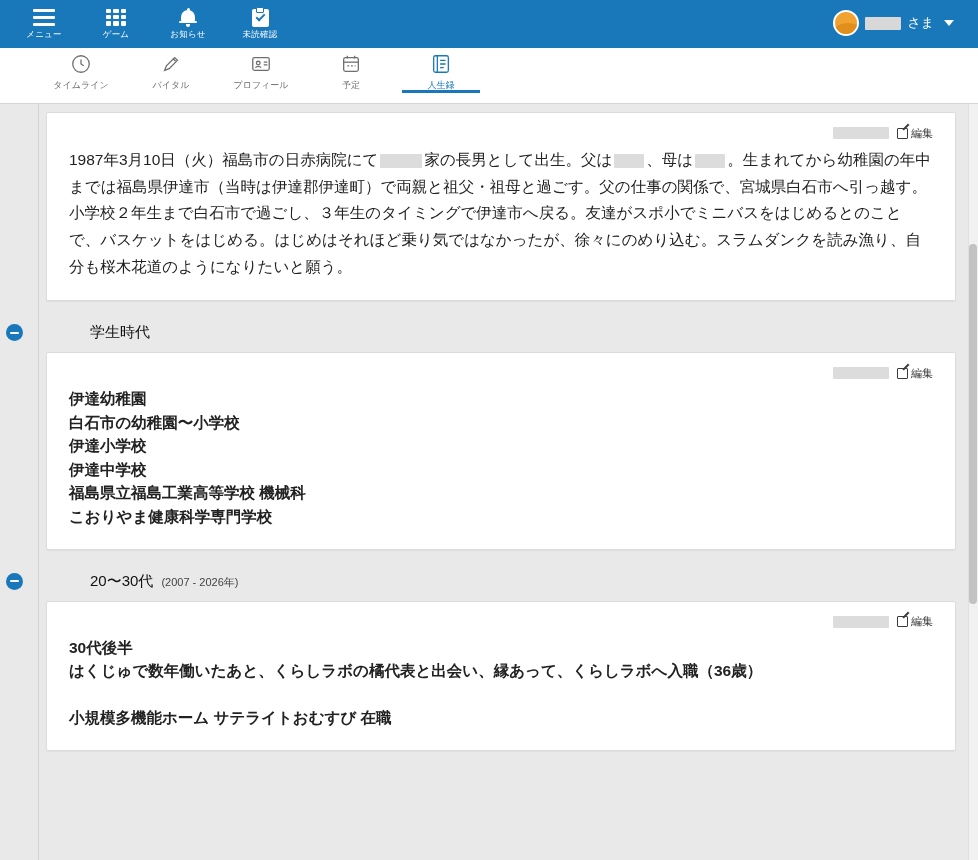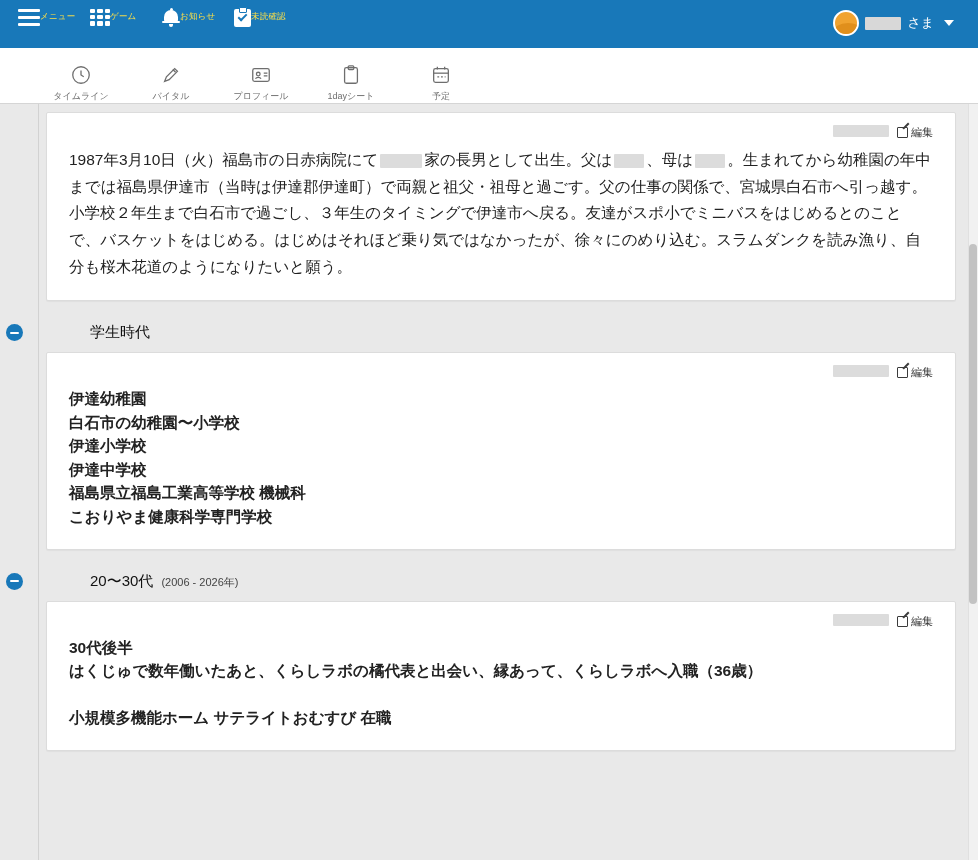--- a/index.html
+++ b/index.html
@@ -21,23 +21,23 @@
     height: 48px;
     background: #1878b9;
     display: flex;
     align-items: flex-start;
     padding: 4px 10px 0 10px;
     position: relative;
   }
   .topbar-left { display: flex; align-items: flex-start; gap: 20px; padding-left: 8px; }
   .top-item {
     display: flex;
-    flex-direction: row;
+    flex-direction: column;
     align-items: center;
-    color: #fde047;
+    color: #ffffff;
     width: 52px;
     cursor: pointer;
   }
   .top-item .glyph {
     height: 22px;
     display: flex; align-items: center; justify-content: center;
     margin-top: 2px;
   }
   .top-item .tlabel {
     font-size: 8.5px;
@@ -96,21 +96,21 @@
     border-top: 6px solid #fff;
     margin-left: 4px;
   }
 
   
   .tabbar {
     height: 56px;
     background: #ffffff;
     border-bottom: 1px solid #d5d5d5;
     display: flex;
-    align-items: flex-end;
+    align-items: flex-start;
     padding-left: 36px;
   }
   .tab {
     width: 90px;
     display: flex;
     flex-direction: column;
     align-items: center;
     justify-content: center;
     color: #6e6e6e;
     cursor: pointer;
@@ -150,21 +150,21 @@
     margin-right: 12px;
     background: #fff;
     border: 1px solid #dcdcdc;
     border-radius: 2px;
     padding: 12px 22px 20px 22px;
     box-shadow: 0 1px 1px rgba(0,0,0,0.04);
   }
   .card-head {
     display: flex;
     justify-content: flex-end;
-    align-items: flex-start;
+    align-items: center;
     gap: 8px;
     height: 16px;
     margin-bottom: 6px;
   }
   .redact-author {
     width: 56px; height: 12px; background: #dcdcdc; border-radius: 1px;
   }
   .edit-link {
     display: flex; align-items: center; gap: 3px;
     color: #3b3b3b; font-size: 11px; cursor: pointer;
@@ -338,43 +338,44 @@
         <svg width="22" height="22" viewBox="0 0 24 24" class="ic">
             <rect x="3" y="5" width="18" height="14" rx="2"></rect>
             <circle cx="9" cy="11" r="2"></circle>
             <path d="M6 16c1-2 5-2 6 0"></path>
             <path d="M15 10h4M15 13h4"></path>
           </svg>
       </span>
       <span class="tlab">プロフィール</span>
     </div>
 
-    <div class="tab">
-      <span class="ticon">
-        <svg width="22" height="22" viewBox="0 0 24 24" class="ic">
-            <rect x="5" y="4" width="14" height="17" rx="2"></rect>
-            <rect x="9" y="2" width="6" height="4" rx="1"></rect>
-          </svg>
-      </span>
-      <span class="tlab">1dayシート</span>
-    </div>
 
     <div class="tab">
       <span class="ticon">
         <svg width="22" height="22" viewBox="0 0 24 24" class="ic">
             <rect x="4" y="5" width="16" height="15" rx="2"></rect>
             <path d="M4 10h16"></path>
             <path d="M8 3v3M16 3v3"></path>
             <path d="M8 14h2M12 14h2M16 14h1"></path>
           </svg>
       </span>
       <span class="tlab">予定</span>
     </div>
 
 
+    <div class="tab active">
+      <span class="ticon">
+        <svg width="22" height="22" viewBox="0 0 24 24" class="ic">
+            <rect x="4" y="3" width="16" height="18" rx="2"></rect>
+            <path d="M8 3v18"></path>
+            <path d="M11 8h6M11 12h6M11 16h4"></path>
+          </svg>
+      </span>
+      <span class="tlab">人生録</span>
+    </div>
 
   </div>
 
   <div class="content">
     <div class="timeline-rail"></div>
 
     <div class="spacer-top"></div>
 
     <div class="card">
       <div class="card-head">
@@ -409,21 +410,21 @@
 伊達中学校
 福島県立福島工業高等学校 機械科
 こおりやま健康科学専門学校</div>
     </div>
 
     <div class="section-head">
       <span class="collapse-btn">
           <i></i>
         </span>
       <span class="section-title">20〜30代</span>
-      <span class="section-sub">(2006 - 2026年)</span>
+      <span class="section-sub">(2007 - 2026年)</span>
     </div>
 
     <div class="card">
       <div class="card-head">
         <span class="redact-author"></span>
         <span class="edit-link">
           <span class="pen"></span>
           <span>編集</span>
         </span>
       </div>

